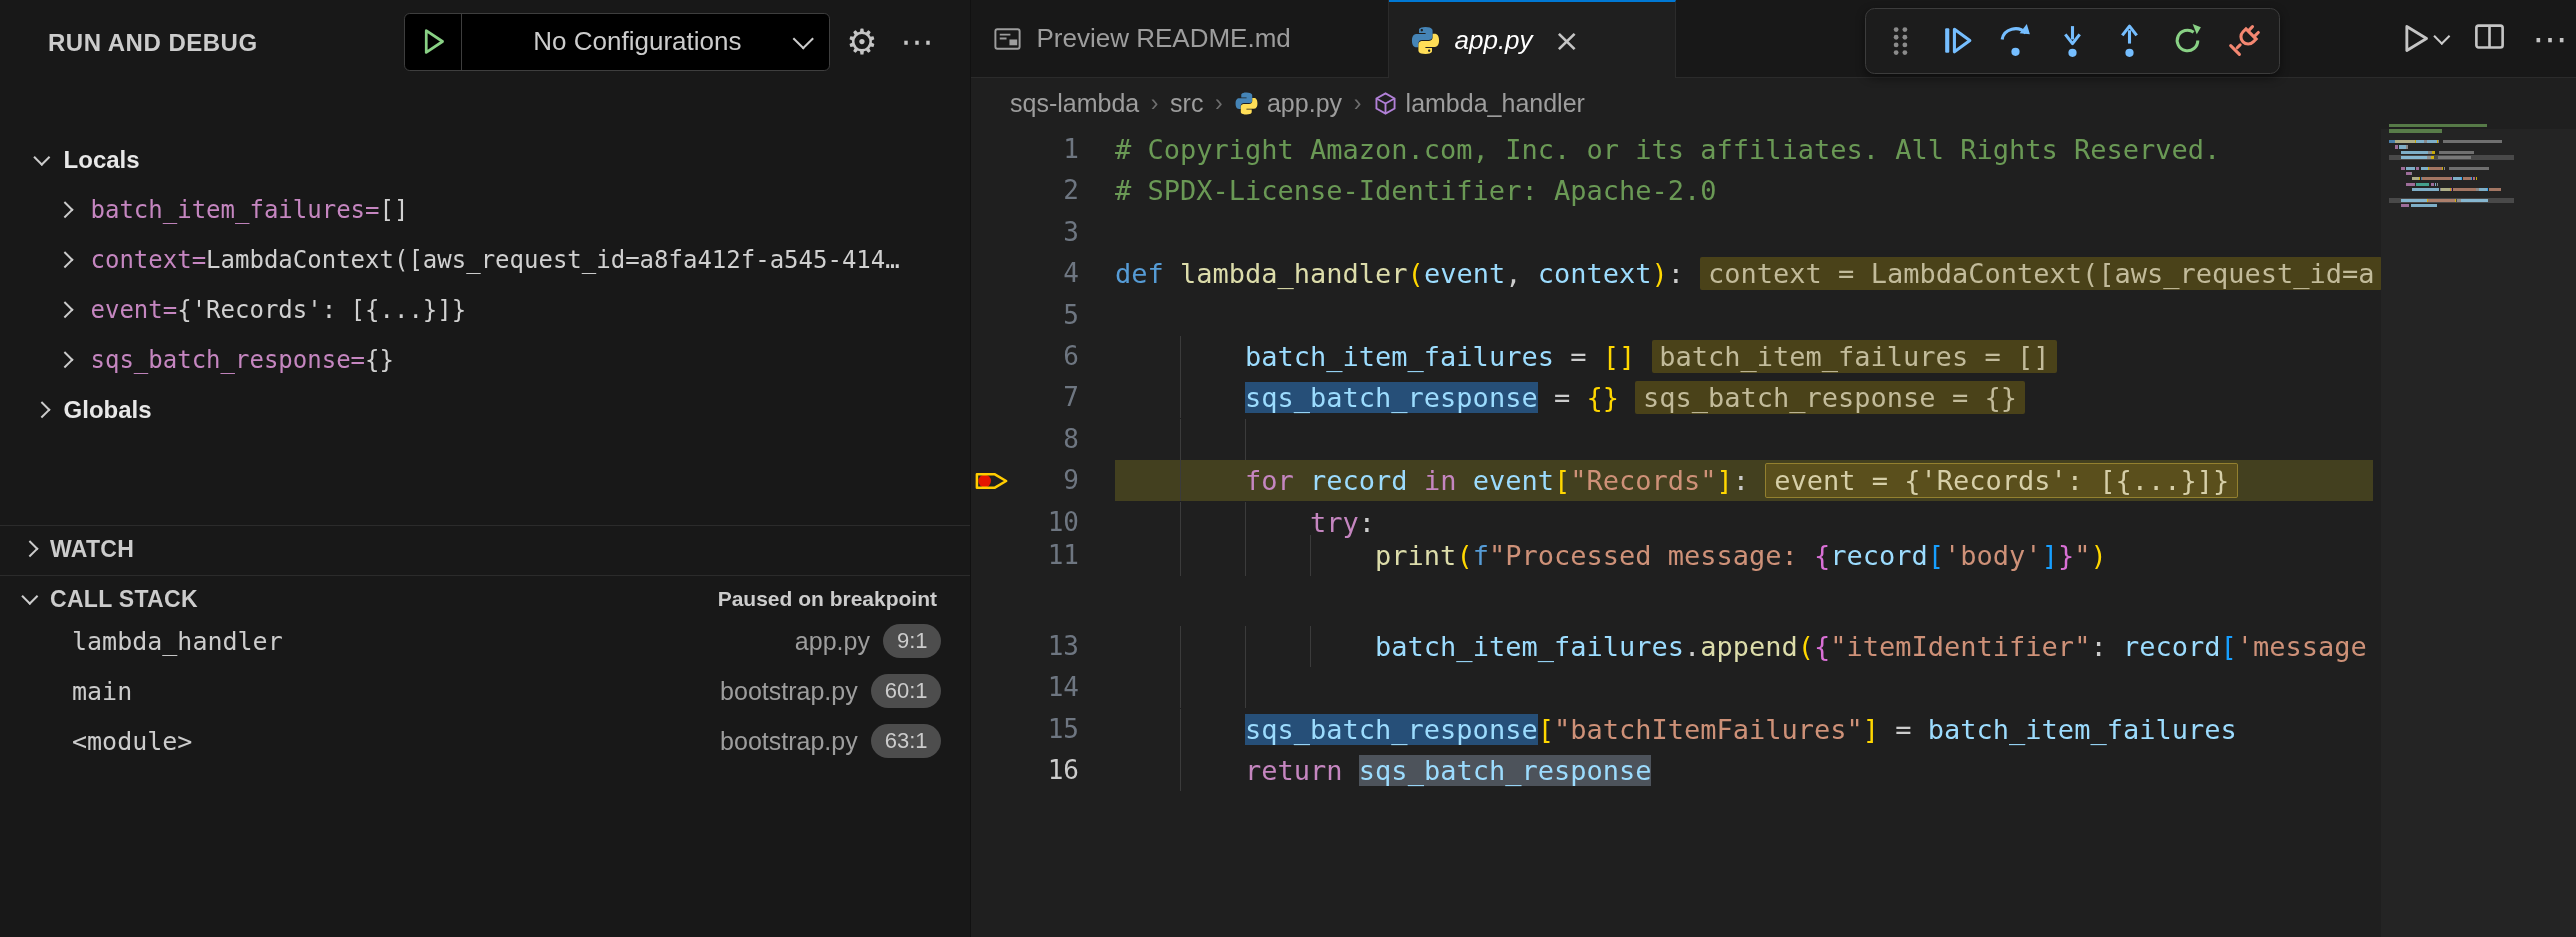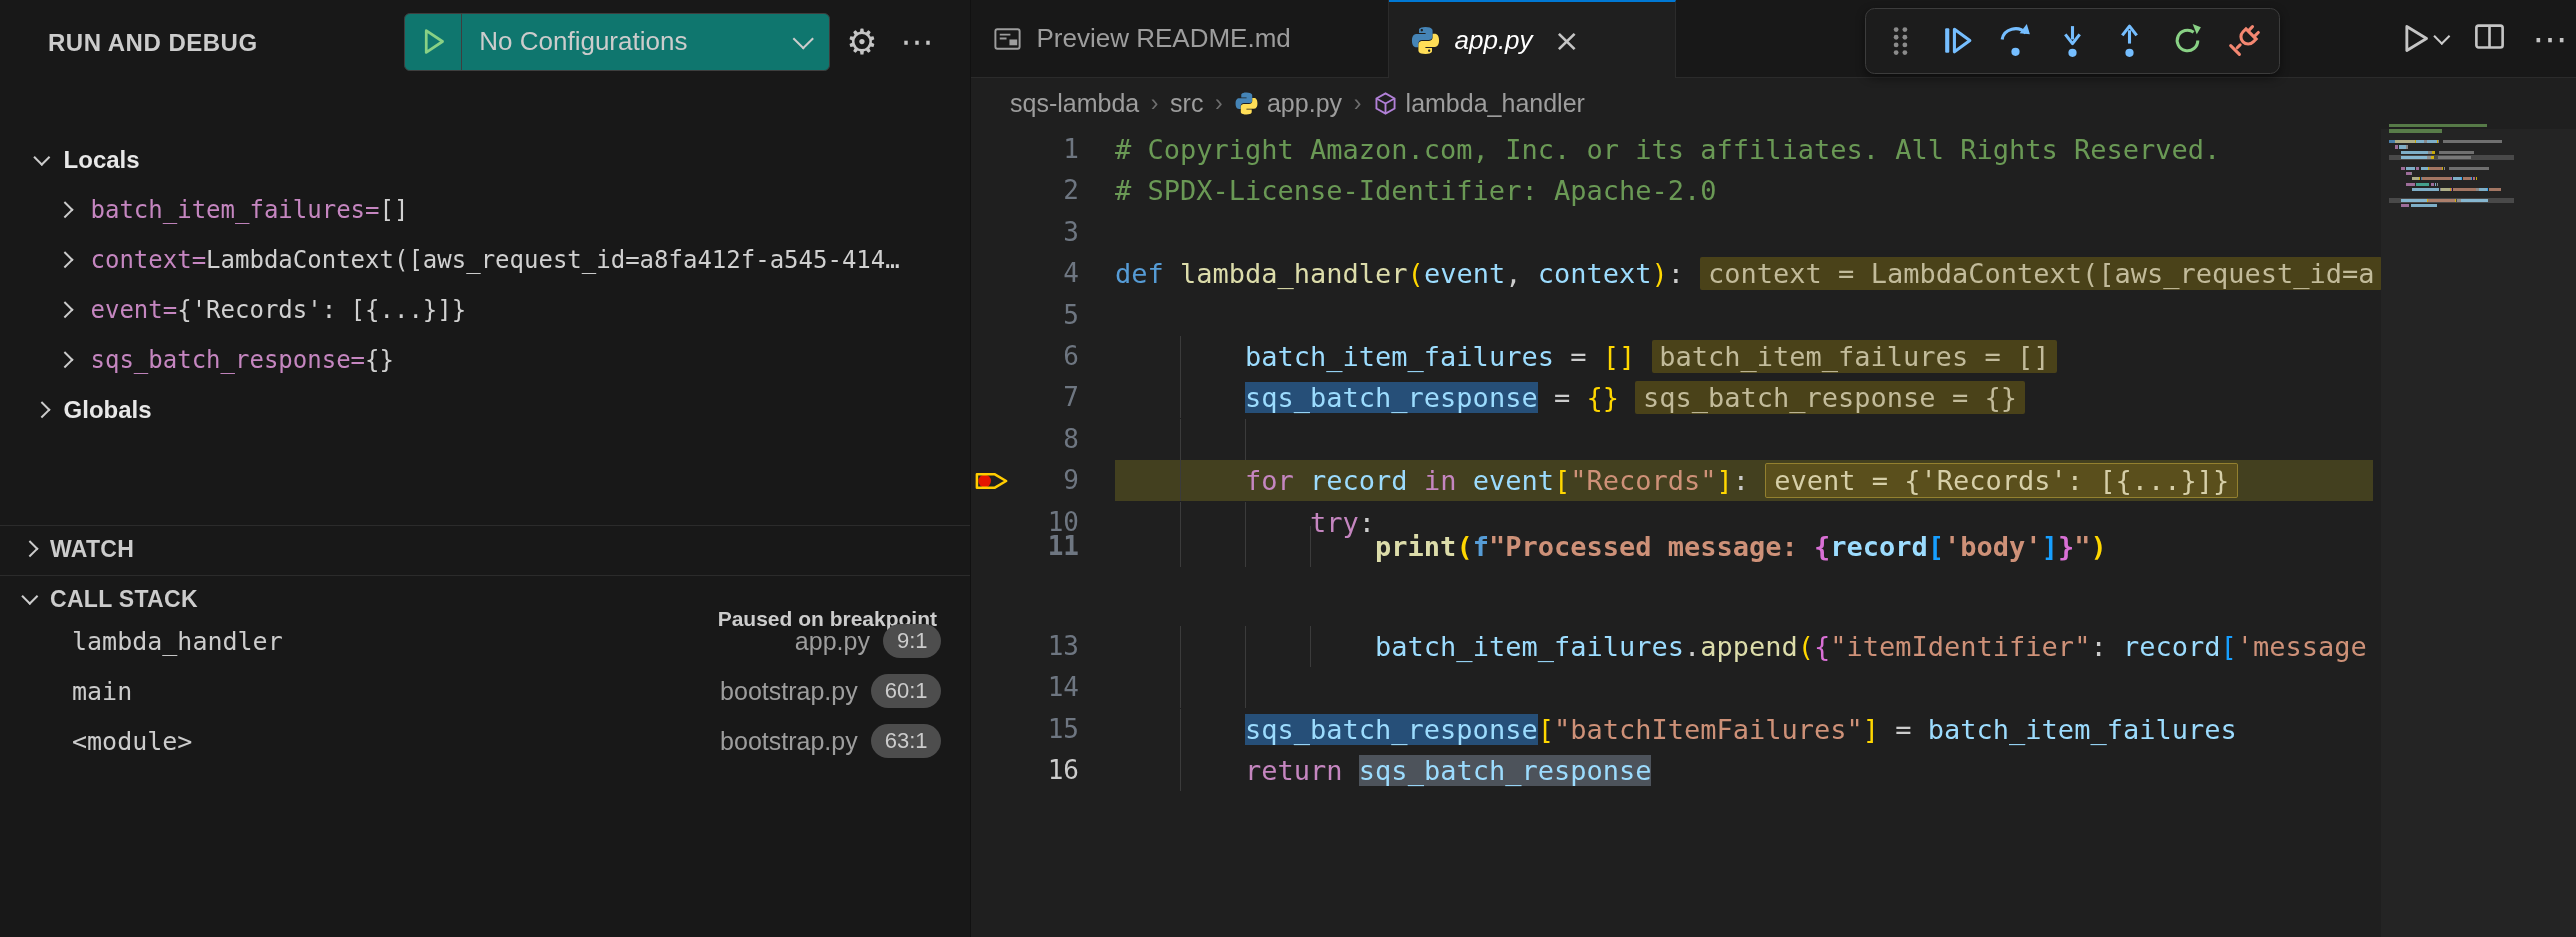--- a/index.html
+++ b/index.html
@@ -2,42 +2,42 @@
 <html><head>
 <meta charset="utf-8">
 <style>
   html,body{margin:0;padding:0;background:#101010;}
   #app{position:relative;width:2576px;height:938px;background:#1f1f1f;overflow:hidden;
        font-family:"Liberation Sans",sans-serif;color:#cccccc;cursor:default;}
   
   #sidebar{position:absolute;left:0;top:0;width:970px;height:938px;background:#181818;}
   #sb-header{position:relative;height:85px;}
   #panel-title{position:absolute;left:48px;top:29px;font-size:24px;font-weight:600;letter-spacing:0.5px;color:#cccccc;}
-  #cfg-dd{position:absolute;left:404px;top:12.5px;width:424px;height:56px;background:#0f766e;border:1px solid #3e3e3e;border-radius:5.8px;display:flex;align-items:center;}
+  #cfg-dd{position:absolute;left:404px;top:12.5px;width:424px;height:56px;background:#000000;border:1px solid #3e3e3e;border-radius:5.8px;display:flex;align-items:center;text-align:center;}
   #cfg-play{width:56px;height:100%;display:flex;align-items:center;justify-content:center;border-right:1px solid #3e3e3e;}
   #cfg-label{flex:1;padding-left:17.3px;font-size:26px;color:#cccccc;white-space:nowrap;overflow:hidden;}
   #cfg-chev{margin-right:19px;}
   .chev{display:inline-block;width:12.5px;height:12.5px;border-right:2.3px solid #cccccc;border-bottom:2.3px solid #cccccc;}
   .chev.down{transform:rotate(45deg) translate(-1.9px,-1.9px);}
   .chev.right{transform:rotate(-45deg);}
   .chev.small{width:9.6px;height:9.6px;border-width:2.1px;}
   #gear-btn{position:absolute;left:839px;top:13.5px;width:46px;height:56px;display:flex;align-items:center;justify-content:center;font-family:"DejaVu Sans",sans-serif;font-size:35px;color:#c5c5c5;}
   #sb-dots{position:absolute;left:893px;top:13.5px;width:50px;height:56px;display:flex;align-items:center;justify-content:center;font-size:33px;color:#c5c5c5;letter-spacing:1.9px;}
   .sec-h{position:absolute;left:0;width:100%;height:46px;display:flex;align-items:center;font-weight:700;font-size:23px;color:#cccccc;}
   .sec-h .chevbox{width:25px;margin-left:17.3px;display:flex;justify-content:center;}
   .sec-h .lbl{margin-left:7.7px;letter-spacing:0.3px;}
   .bordered{border-top:1px solid #2b2b2b;}
   .tree-row{position:absolute;left:0;width:100%;height:50px;display:flex;align-items:center;white-space:nowrap;}
   .tree-row .chevbox{display:flex;justify-content:center;}
   .mono{font-family:"DejaVu Sans Mono",monospace;}
   .var-name{color:#C586C0;font-size:24px;}
   .var-eq{color:#C586C0;font-size:24px;}
   .var-val{color:#d0d0d0;font-size:24px;}
   .scope-lbl{font-weight:700;font-size:24px;color:#e8e8e8;}
-  #cs-status{position:absolute;right:33px;font-size:21px;font-weight:700;color:#cccccc;top:50%;transform:translateY(-50%);margin-top:20px;}
+  #cs-status{position:absolute;right:33px;font-size:21px;font-weight:700;color:#cccccc;top:50%;transform:translateY(-50%);}
   .frame-row{position:absolute;left:0;width:100%;height:50px;display:flex;align-items:center;}
   .frame-name{margin-left:72px;font-size:25px;color:#cccccc;}
   .frame-right{position:absolute;right:29px;display:flex;align-items:center;gap:13.5px;}
   .frame-file{font-size:25px;color:#9d9d9d;}
   .frame-badge{background:#4d4d4d;color:#cccccc;font-size:22px;padding:3.9px 13.5px;border-radius:19px;}
   
   #editor{position:absolute;left:970px;top:0;width:1606px;height:938px;background:#1f1f1f;border-left:1.9px solid #111111;}
   #tabbar{position:absolute;left:0;top:0;width:100%;height:77px;background:#181818;border-bottom:1px solid #2b2b2b;}
   .tab{position:absolute;top:0;height:77px;display:flex;align-items:center;background:#181818;border-right:1px solid #2b2b2b;box-sizing:border-box;}
   .tab .lbl{font-size:26px;color:#9d9d9d;margin:0 13.5px;}
@@ -357,21 +357,21 @@
           <span class="num">9</span>
           <div class="guide" style="left: 209px;"></div>
           <span class="content"><span class="tk-pl">        </span><span class="tk-kw">for</span><span class="tk-pl"> </span><span class="tk-vr">record</span><span class="tk-pl"> </span><span class="tk-kw">in</span><span class="tk-pl"> </span><span class="tk-vr">event</span><span class="tk-b1">[</span><span class="tk-st">"Records"</span><span class="tk-b1">]</span><span class="tk-pl">:</span><span class="hint cur">event = {'Records': [{...}]}</span></span>
         </div>
         <div class="cl" style="top: 373px;">
           <span class="num">10</span>
           <div class="guide" style="left: 209px;"></div>
           <div class="guide" style="left: 274px;"></div>
           <span class="content"><span class="tk-pl">            </span><span class="tk-kw">try</span><span class="tk-pl">:</span></span>
         </div>
-        <div class="cl" style="top: 397px; font-weight: bold;">
+        <div class="cl" style="top: 406px;">
           <span class="num">11</span>
           <div class="guide" style="left: 209px;"></div>
           <div class="guide" style="left: 274px;"></div>
           <div class="guide" style="left: 339px;"></div>
           <span class="content"><span class="tk-pl">                </span><span class="tk-fn">print</span><span class="tk-b1">(</span><span class="tk-kb">f</span><span class="tk-st">"Processed message: </span><span class="tk-b2">{</span><span class="tk-vr">record</span><span class="tk-b3">[</span><span class="tk-st">'body'</span><span class="tk-b3">]</span><span class="tk-b2">}</span><span class="tk-st">"</span><span class="tk-b1">)</span></span>
         </div>
         <div class="cl" style="top: 497px;">
           <span class="num">13</span>
           <div class="guide" style="left: 209px;"></div>
           <div class="guide" style="left: 274px;"></div>

